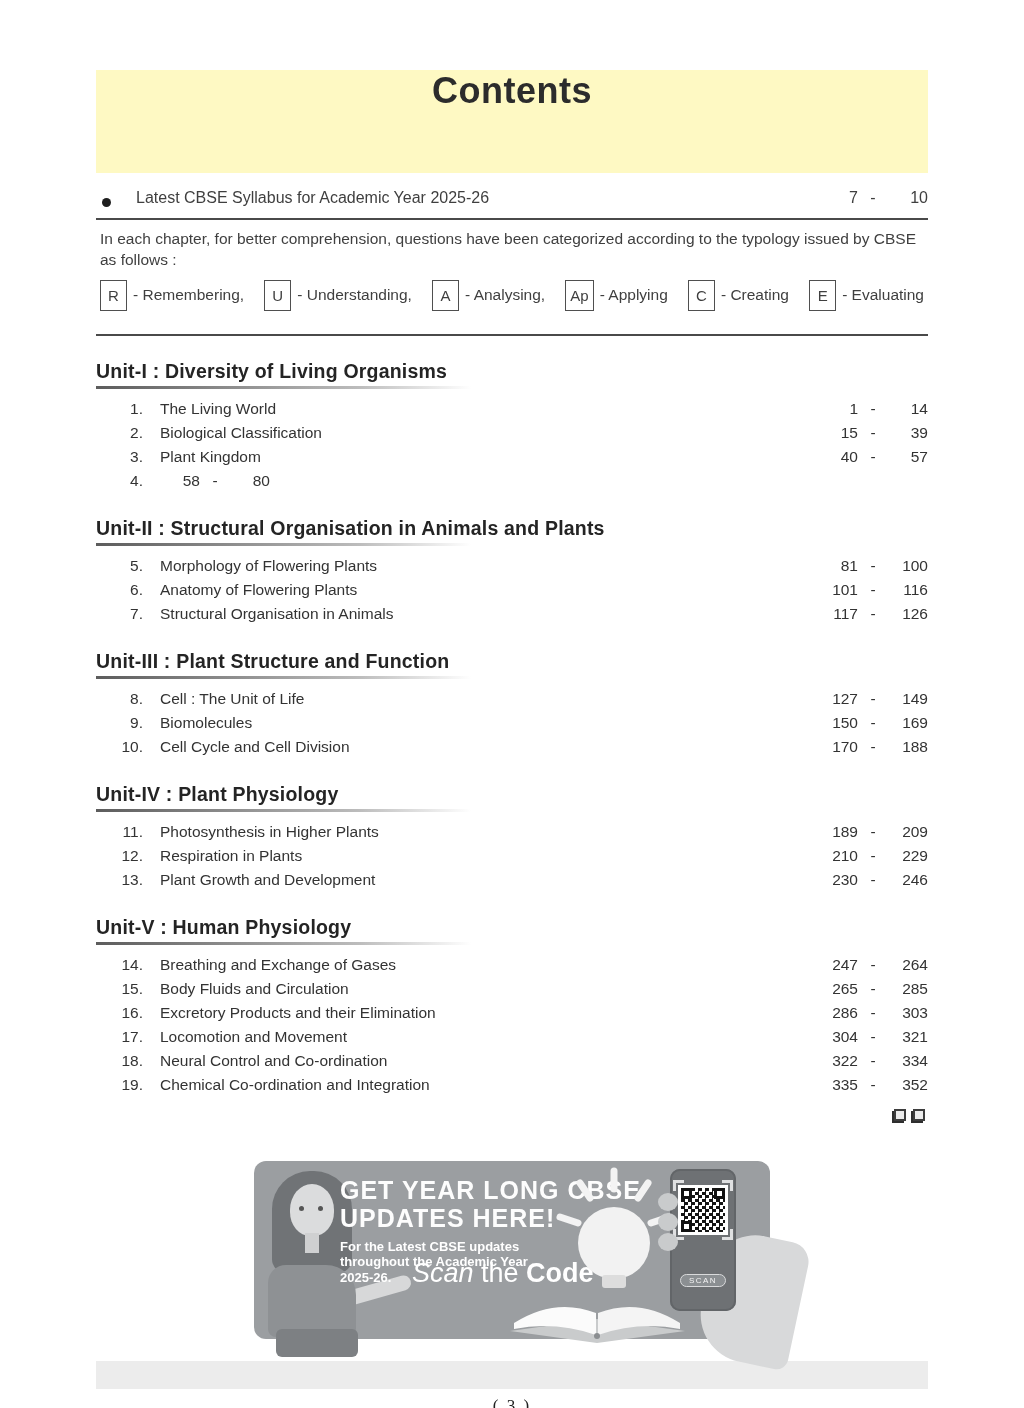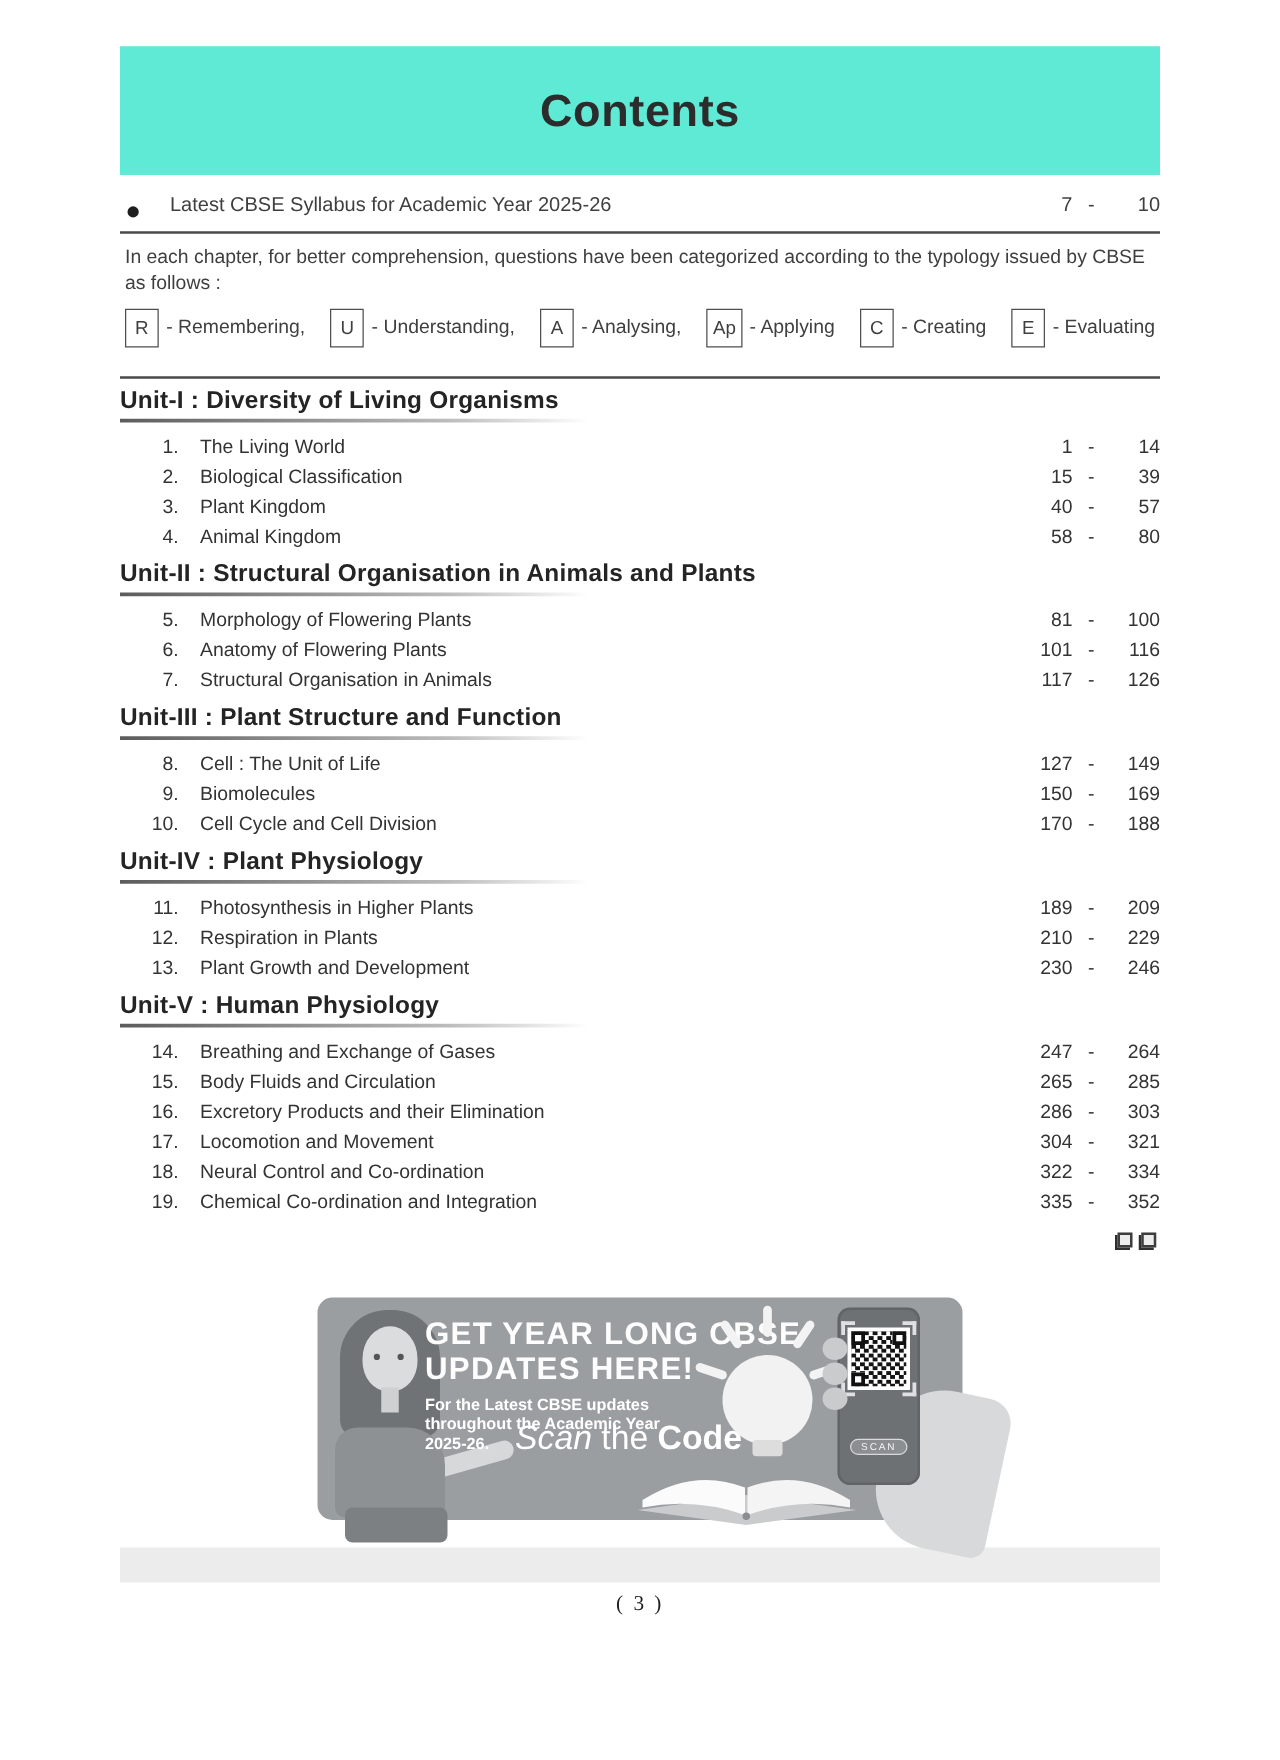--- a/index.html
+++ b/index.html
@@ -10,23 +10,23 @@
     background: #ffffff;
     font-family: "Liberation Sans", sans-serif;
     color: #3a3a3a;
     overflow: hidden;
     position: relative;
   }
   .container { width: 832px; margin: 0 auto; }
 
   
   .header-band {
-    margin-top: 37px; height: 103px;
-    background: #5eead4;
-    display: flex; align-items: center; justify-content: center;
+    margin-top: 70px; height: 103px;
+    background: #fef9c3;
+    display: flex; justify-content: center;
   }
   .page-title {
     margin: 0; font-size: 36px; font-weight: bold;
     color: #2c2c2c; letter-spacing: 0.5px;
   }
 
   
   .syllabus-row {
     display: flex; align-items: flex-end;
     margin-top: 16px; font-size: 16px; color: #3f3f3f;
@@ -52,21 +52,21 @@
   }
   .typ-item { display: inline-flex; align-items: center; }
   .typ-box {
     display: inline-flex; align-items: center; justify-content: center;
     min-width: 27px; height: 31px; padding: 0 4px;
     border: 1.5px solid #4f4f4f; background: #fff;
     font-size: 15px; color: #3f3f3f; margin-right: 6px;
   }
 
   
-  .unit { margin-top: 6px; }
+  .unit { margin-top: 24px; }
   .unit-title {
     margin: 6px 0 3px; font-size: 19.5px; font-weight: 600;
     color: #242424; letter-spacing: 0.2px;
   }
   .unit-underline {
     width: 375px; height: 3px; margin: 3px 0 8px;
     background: linear-gradient(to right, #5c5c5c, #bcbcbc 70%, rgba(188,188,188,0));
   }
   .chapter-row {
     display: flex; align-items: baseline;
@@ -229,21 +229,20 @@
         </div>
         <div class="chapter-row">
           <span class="ch-num">3.</span>
           <span class="ch-title">Plant Kingdom</span>
           <span class="pg start">40</span>
           <span class="pg dash">-</span>
           <span class="pg end">57</span>
         </div>
         <div class="chapter-row">
           <span class="ch-num">4.</span>
-          <span class="ch-title">Animal Kingdom</span>
           <span class="pg start">58</span>
           <span class="pg dash">-</span>
           <span class="pg end">80</span>
         </div>
       </section>
       <section class="unit">
         <h2 class="unit-title">Unit-II : Structural Organisation in Animals and Plants</h2>
         <div class="unit-underline"></div>
         <div class="chapter-row">
           <span class="ch-num">5.</span>

